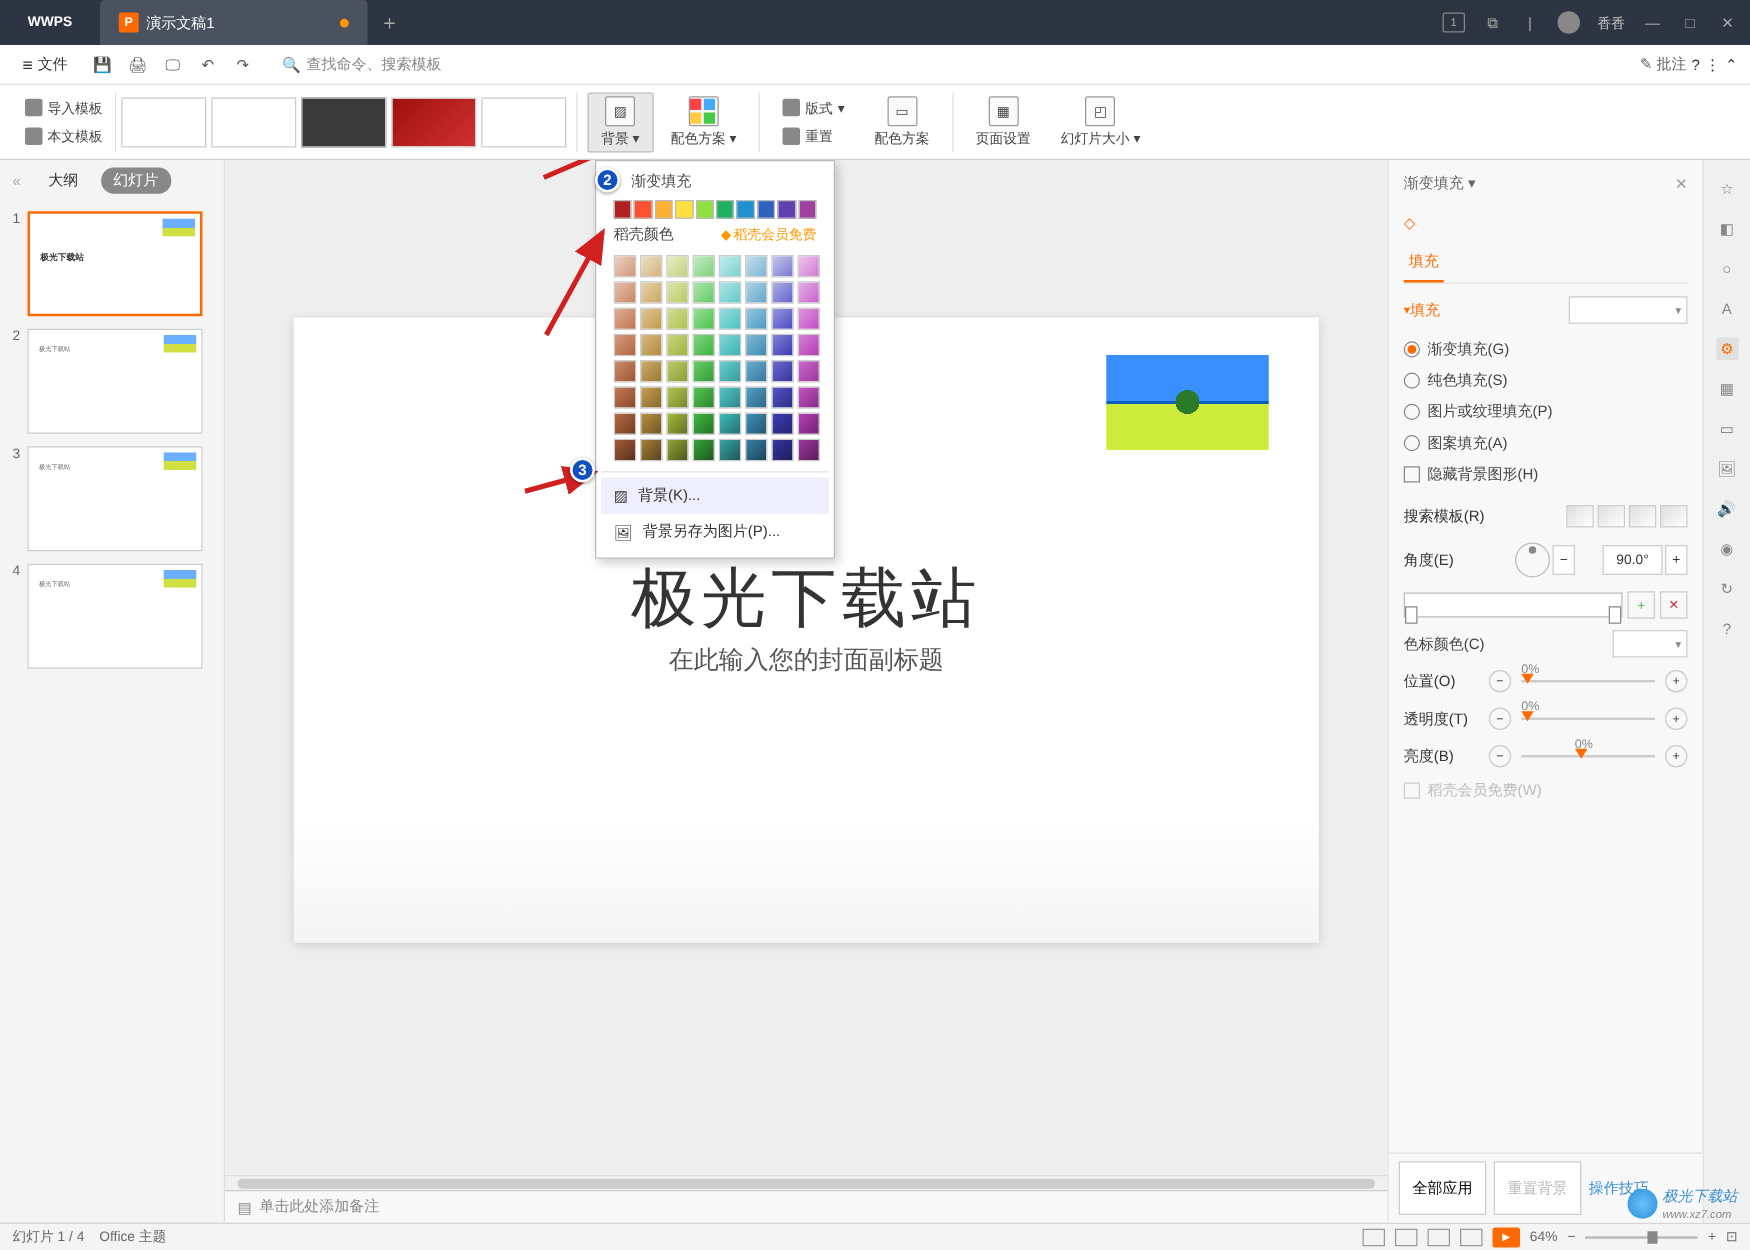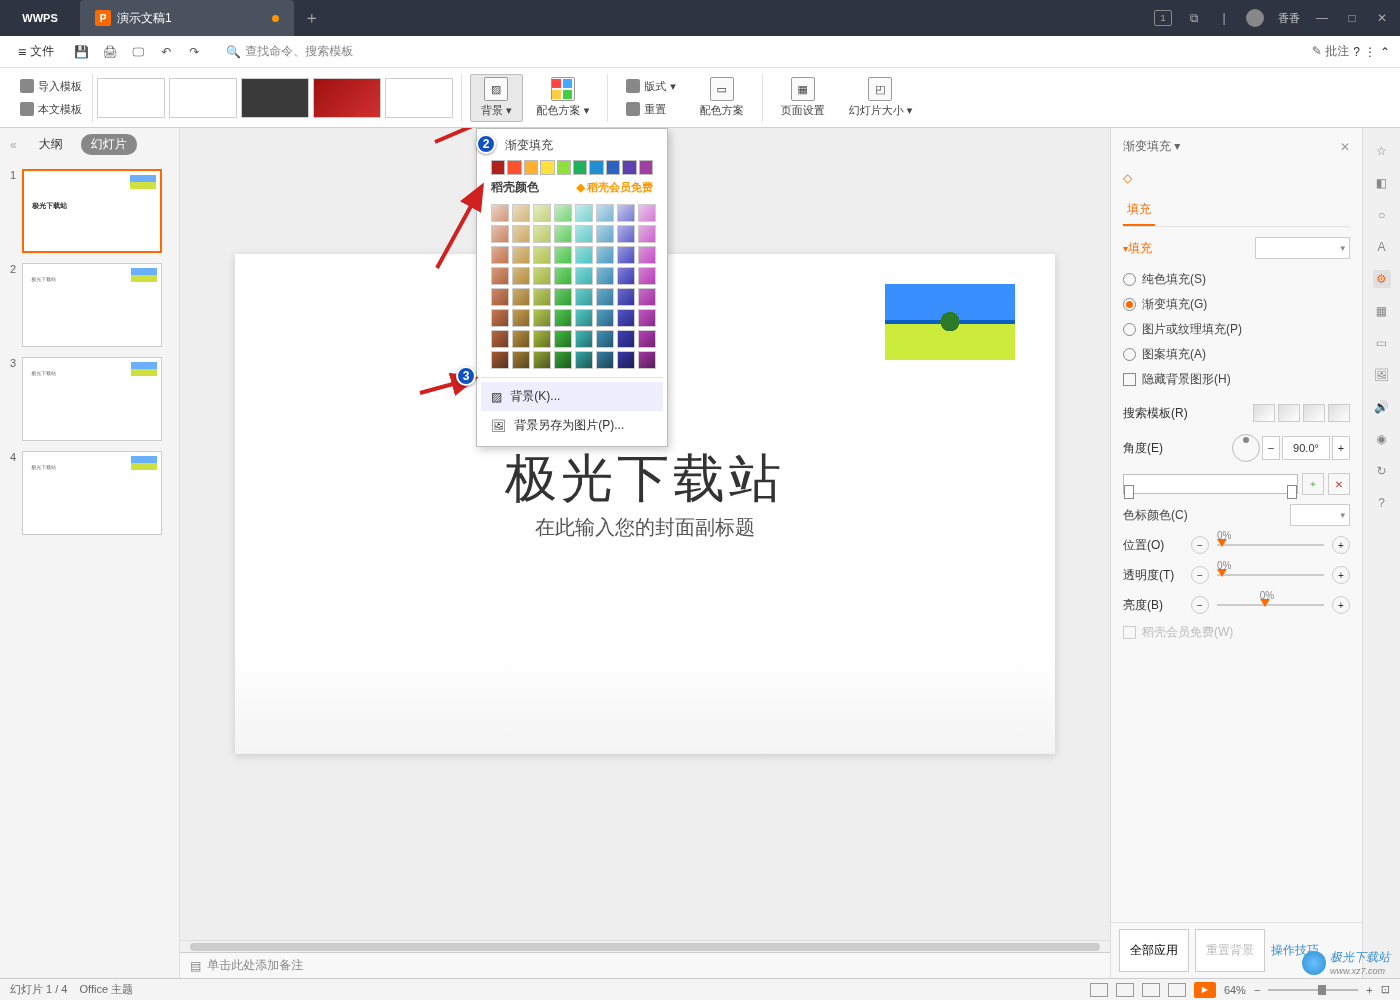--- a/index.html
+++ b/index.html
@@ -103,21 +103,21 @@
 .rp-radio { width: 13px; height: 13px; border: 1px solid #888; border-radius: 50%; display: inline-flex; align-items:center; justify-content:center; }
 .rp-radio.checked::after { content: ''; width: 7px; height: 7px; border-radius: 50%; background: #ff6a00; display: block; }
 .rp-checkbox { width:13px; height:13px; border:1px solid #888; }
 .rp-label { flex-shrink: 0; }
 .rp-gradstyle-row { display: flex; align-items: center; padding: 12px 0 6px 0; gap:8px; }
 .gstyle-btn { width: 22px; height: 18px; border: 1px solid #ccc; background: linear-gradient(135deg,#ddd,#fff); }
 .rp-angle-row { display:flex; align-items:center; gap:6px; padding: 6px 0; }
 .angle-dial { width: 28px; height: 28px; border: 1px solid #bbb; border-radius: 50%; position: relative; }
 .angle-dial::after { content: ''; position: absolute; width: 6px; height: 6px; background: #888; border-radius: 50%; top: 2px; left: 10px; }
 .spinner-btn { width:18px; height:24px; border:1px solid #ccc; display:flex; align-items:center; justify-content:center; font-size:11px; background:#fff; }
-.spinner-val { width:48px; height:24px; border:1px solid #ccc; text-align:right; font-size:11px; display:flex; align-items:center; justify-content:center; background:#fff; }
+.spinner-val { width:48px; height:24px; border:1px solid #ccc; text-align:right; font-size:11px; display:flex; align-items:center; justify-content:center; background:#fff;margin-left:20px; }
 .grad-bar { height: 20px; border: 1px solid #bbb; background: linear-gradient(to right, #fff, #fff); position: relative; margin: 6px 0; flex:1; }
 .grad-stop { position: absolute; bottom: -6px; width: 10px; height: 14px; background: #fff; border: 1px solid #888; }
 .grad-btn { width:22px; height:22px; border:1px solid #ccc; display:flex; align-items:center; justify-content:center; margin-left:4px; font-size:10px; }
 .rp-slider-row { display:flex; align-items:center; gap:8px; padding: 6px 0; font-size:12px; }
 .rp-slider-label { width:60px; }
 .slider-track { flex:1; height:2px; background:#ccc; position:relative; }
 .slider-handle { position:absolute; top:-5px; width:0; height:0; border-left:5px solid transparent; border-right:5px solid transparent; border-top:8px solid #ff6a00; }
 .slider-btn { width:18px; height:18px; border:1px solid #ccc; border-radius:50%; display:flex; align-items:center; justify-content:center; font-size:10px; }
 .slider-val { font-size:10px; color:#888; position:absolute; top:-14px; }
 
@@ -299,21 +299,21 @@
           <div class="cswatch" style="background: rgb(255, 80, 48);"></div>
           <div class="cswatch" style="background: rgb(255, 176, 48);"></div>
           <div class="cswatch" style="background: rgb(255, 224, 64);"></div>
           <div class="cswatch" style="background: rgb(144, 224, 64);"></div>
           <div class="cswatch" style="background: rgb(32, 176, 96);"></div>
           <div class="cswatch" style="background: rgb(32, 144, 208);"></div>
           <div class="cswatch" style="background: rgb(48, 96, 192);"></div>
           <div class="cswatch" style="background: rgb(96, 64, 176);"></div>
           <div class="cswatch" style="background: rgb(160, 64, 160);"></div>
         </div>
-      <div class="popup-label" style="display:flex;justify-content:space-between;align-items:center;font-weight:bold;">
+      <div class="popup-label" style="display:flex;justify-content:space-between;align-items:center;">
         <span>稻壳颜色</span>
         <span class="doker">◆ <span>稻壳会员免费</span></span>
       </div>
       <div class="gradient-grid" id="gradient-grid">
           <div class="gswatch" style="background: linear-gradient(135deg, rgb(236, 210, 198), rgb(210, 151, 121));"></div>
           <div class="gswatch" style="background: linear-gradient(135deg, rgb(236, 223, 198), rgb(210, 181, 121));"></div>
           <div class="gswatch" style="background: linear-gradient(135deg, rgb(230, 236, 198), rgb(196, 210, 121));"></div>
           <div class="gswatch" style="background: linear-gradient(135deg, rgb(198, 236, 198), rgb(121, 210, 121));"></div>
           <div class="gswatch" style="background: linear-gradient(135deg, rgb(198, 236, 236), rgb(121, 210, 210));"></div>
           <div class="gswatch" style="background: linear-gradient(135deg, rgb(198, 223, 236), rgb(121, 181, 210));"></div>
@@ -431,26 +431,26 @@
         <span style="color:#ff6a00;">◇</span>
       </div>
       <div class="rp-tab-row">
         <span class="rp-tab">填充</span>
       </div>
       <div class="rp-section-title" style="display:flex;align-items:center;">
         <span style="flex:1;">填充</span>
         <span class="rp-dropdown"></span>
       </div>
       <div class="rp-row">
+          <span class="rp-radio checked"></span>
+          <span>渐变填充(G)</span>
+        </div>
+      <div class="rp-row">
           <span class="rp-radio"></span>
           <span>纯色填充(S)</span>
-        </div>
-      <div class="rp-row">
-          <span class="rp-radio checked"></span>
-          <span>渐变填充(G)</span>
         </div>
       <div class="rp-row">
           <span class="rp-radio"></span>
           <span>图片或纹理填充(P)</span>
         </div>
       <div class="rp-row">
           <span class="rp-radio"></span>
           <span>图案填充(A)</span>
         </div>
       <div class="rp-row">

